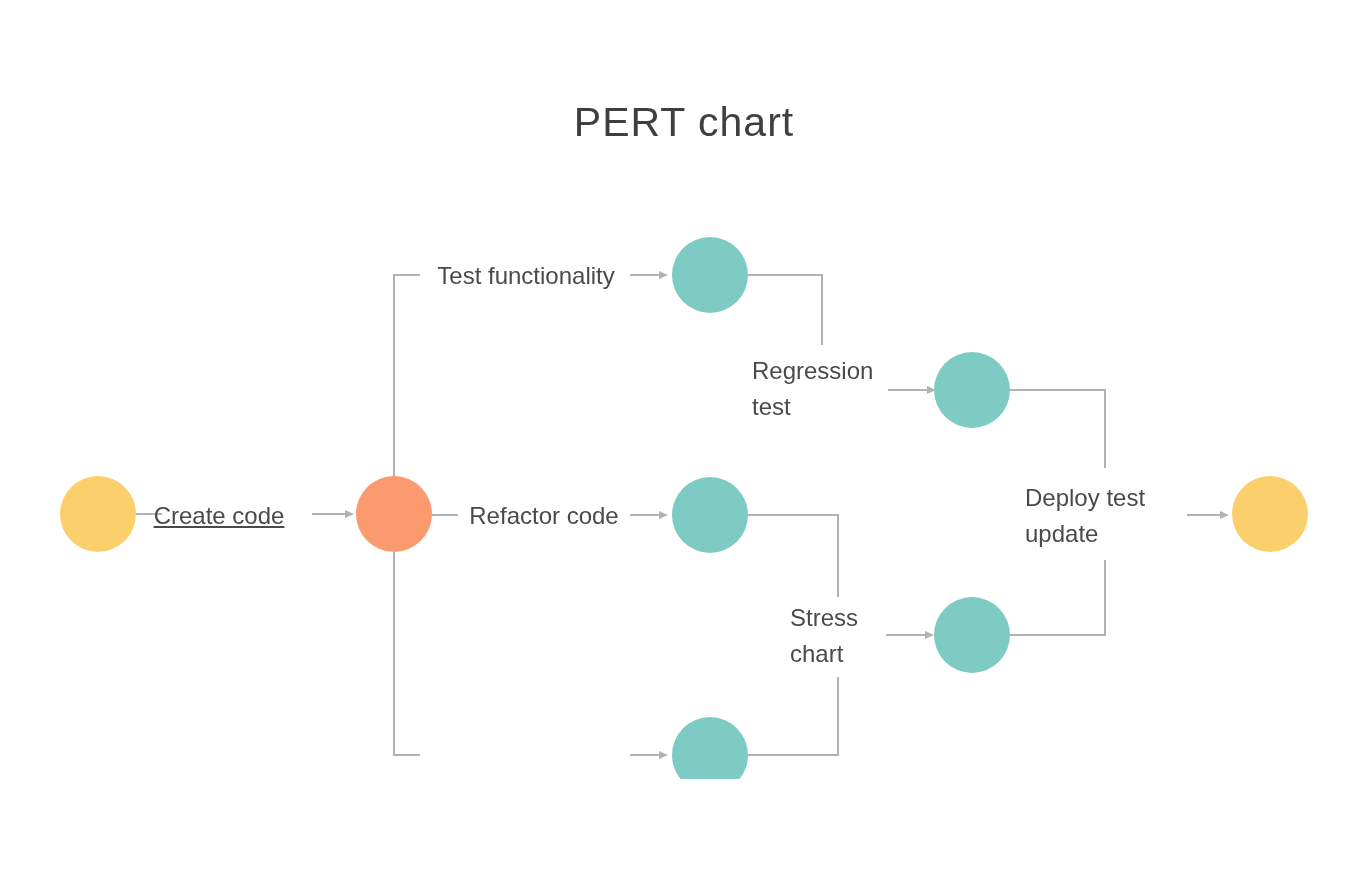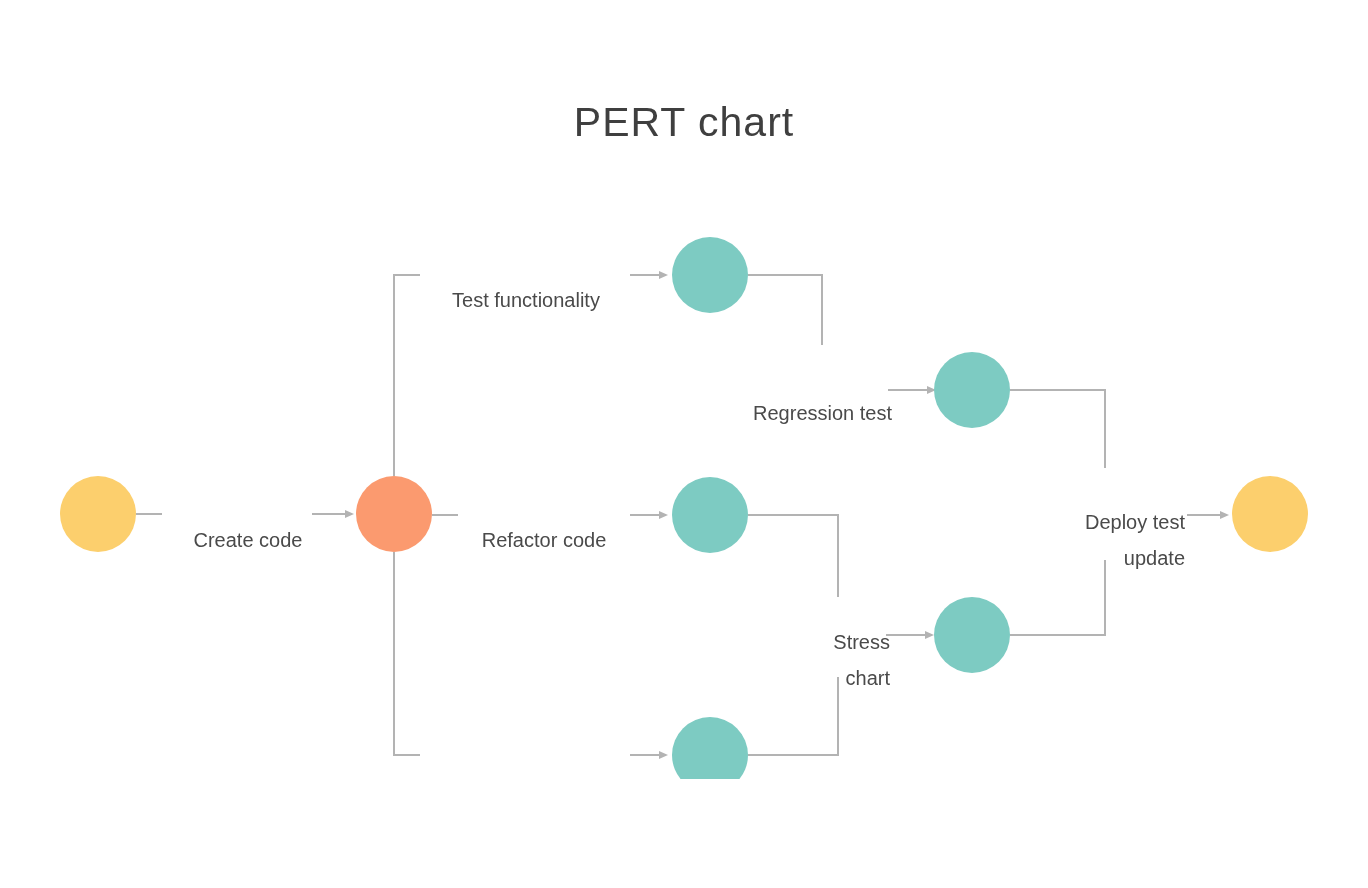--- a/index.html
+++ b/index.html
@@ -47,26 +47,25 @@
     width: 76px;
     height: 76px;
     border-radius: 50%;
   }
   .node.yellow { background: var(--node-yellow, #FCCF6D); }
   .node.orange { background: var(--node-orange, #FB9A6F); }
   .node.teal   { background: var(--node-teal,   #7DCBC2); }
   .edge-label {
     position: absolute;
     transform: translate(-50%, -50%);
-    font-size: 20px;
+    font-size: 24px;
     line-height: 36px;
     color: var(--label-text, #4a4a4a);
-    text-align: right;
+    text-align: left;
     white-space: nowrap;
-    margin-top: 24px;
   }
   .edge-label.wrap {
     white-space: normal;
   }
 </style>
 </head>
 <body>
 
 <div class="canvas">
 
@@ -105,20 +104,20 @@
 
   <div class="node yellow" style="left:60px;  top:476px;"></div>
   <div class="node orange" style="left:356px; top:476px;"></div>
   <div class="node teal" style="left:672px; top:237px;"></div>
   <div class="node teal" style="left:934px; top:352px;"></div>
   <div class="node teal" style="left:672px; top:477px;"></div>
   <div class="node teal" style="left:934px; top:597px;"></div>
   <div class="node teal" style="left:672px; top:717px;"></div>
   <div class="node yellow" style="left:1232px;top:476px;"></div>
 
-  <div class="edge-label" style="left:248px; top:516px;">Create code</div>
+  <div class="edge-label" style="left:219px; top:516px;text-decoration:underline;">Create code</div>
   <div class="edge-label" style="left:526px; top:276px;">Test functionality</div>
   <div class="edge-label wrap" style="left:822px; top:389px; width:140px;">Regression test</div>
   <div class="edge-label" style="left:544px; top:516px;">Refactor code</div>
   <div class="edge-label wrap" style="left:840px; top:636px; width:100px;">Stress chart</div>
   <div class="edge-label wrap" style="left:1105px; top:516px; width:160px;">Deploy test update</div>
 
 </div>
 
 </body></html>

